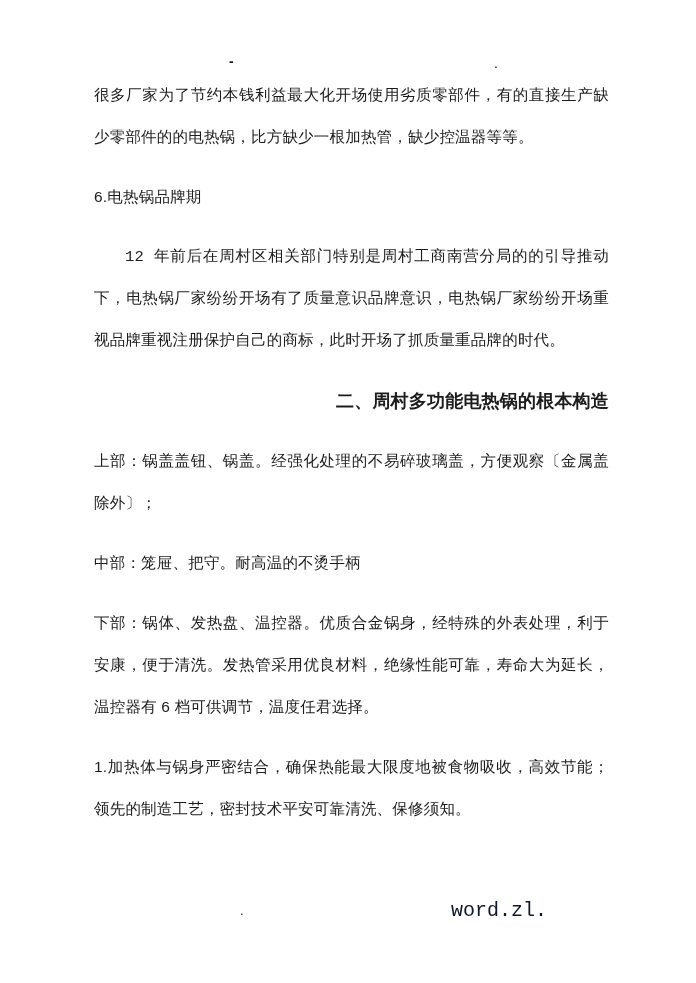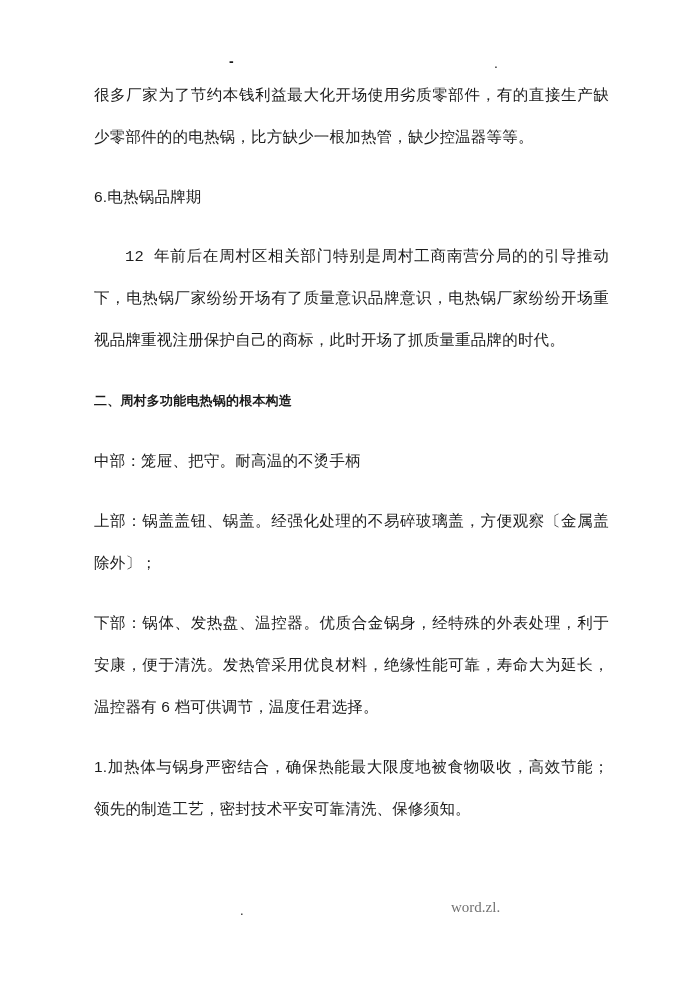--- a/index.html
+++ b/index.html
@@ -35,54 +35,54 @@
     font-size: 15.5px;
     line-height: 42px;
     text-align: justify;
     margin-bottom: 18px;
     letter-spacing: 0.2px;
     word-break: break-all;
   }
   .para.indent { text-indent: 2em; font-family: Liberation Mono, monospace; }
   .para.heading {
     font-weight: bold;
-    font-size: 13px;
-    text-align: left;
+    font-size: 18px;
+    text-align: right;
   }
   .footer-mark {
     position: absolute;
     left: 240px;
     top: 903px;
     font-size: 13px;
     color: #1c1c1c;
   }
   .watermark {
     position: absolute;
     left: 451px;
     top: 899px;
-    font-family: Liberation Serif, serif;
-    font-size: 15px;
-    color: #737373;
+    font-family: Liberation Mono, monospace;
+    font-size: 20px;
+    color: #0f172a;
   }
 </style>
 </head>
 <body>
 
 <div class="page">
 
   <span class="header-mark header-dash">-</span>
   <span class="header-mark header-dot">.</span>
 
   <div class="content">
     <div class="para">很多厂家为了节约本钱利益最大化开场使用劣质零部件，有的直接生产缺少零部件的的电热锅，比方缺少一根加热管，缺少控温器等等。</div>
     <div class="para">6.电热锅品牌期</div>
     <div class="para indent">12 年前后在周村区相关部门特别是周村工商南营分局的的引导推动下，电热锅厂家纷纷开场有了质量意识品牌意识，电热锅厂家纷纷开场重视品牌重视注册保护自己的商标，此时开场了抓质量重品牌的时代。</div>
     <div class="para heading">二、周村多功能电热锅的根本构造</div>
+    <div class="para">上部：锅盖盖钮、锅盖。经强化处理的不易碎玻璃盖，方便观察〔金属盖除外〕；</div>
     <div class="para">中部：笼屉、把守。耐高温的不烫手柄</div>
-    <div class="para">上部：锅盖盖钮、锅盖。经强化处理的不易碎玻璃盖，方便观察〔金属盖除外〕；</div>
     <div class="para">下部：锅体、发热盘、温控器。优质合金锅身，经特殊的外表处理，利于安康，便于清洗。发热管采用优良材料，绝缘性能可靠，寿命大为延长，温控器有 6 档可供调节，温度任君选择。</div>
     <div class="para">1.加热体与锅身严密结合，确保热能最大限度地被食物吸收，高效节能；领先的制造工艺，密封技术平安可靠清洗、保修须知。</div>
   </div>
 
   <span class="footer-mark">.</span>
   <span class="watermark">word.zl.</span>
 
 </div>
 
 </body></html>

